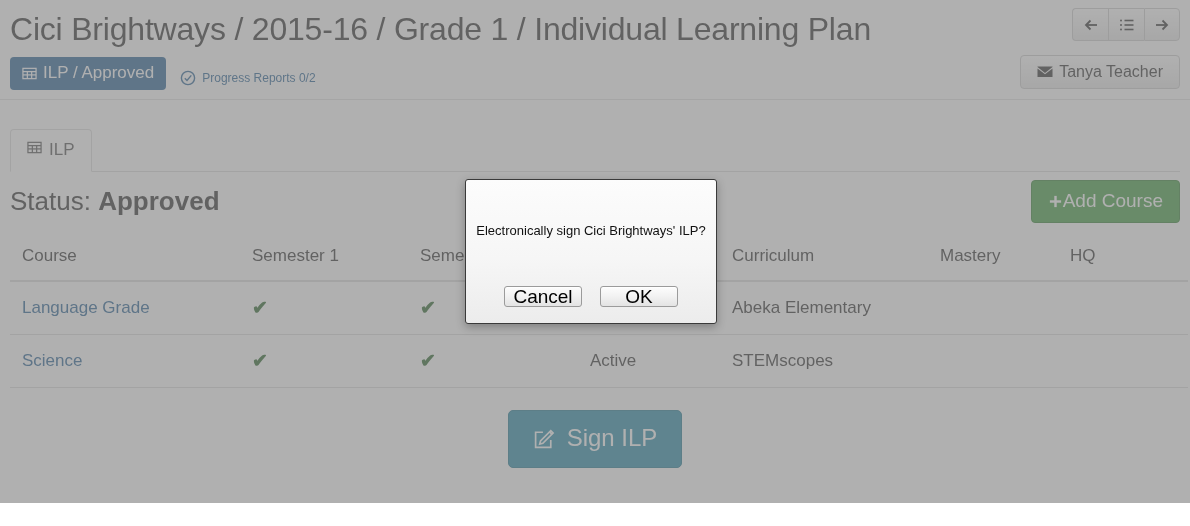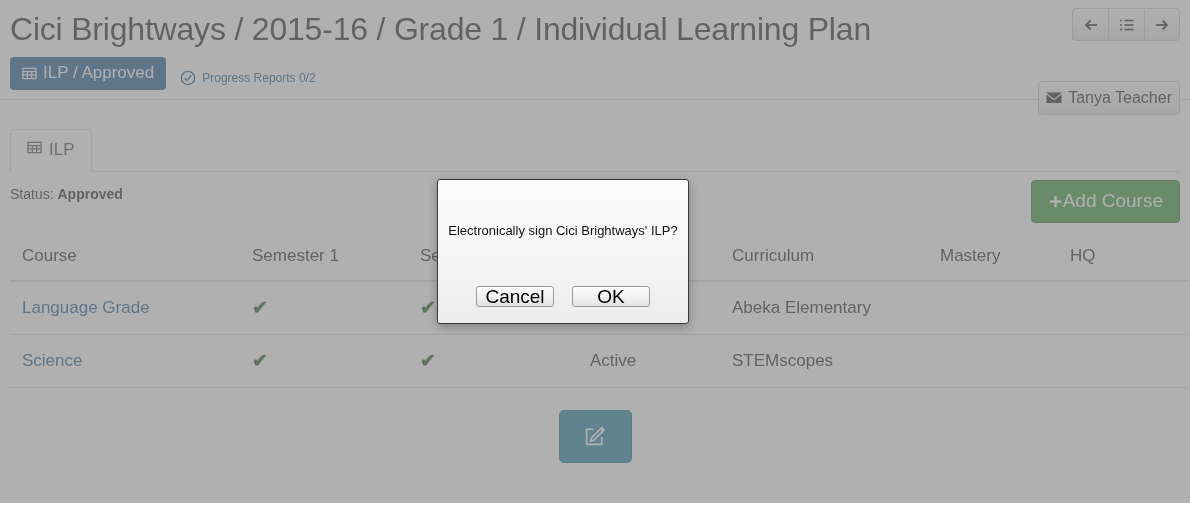--- a/index.html
+++ b/index.html
@@ -113,25 +113,24 @@
   #user-btn {
     position: absolute;
     right: 10px;
     top: 55px;
     display: inline-flex;
     align-items: center;
     gap: 6px;
     background: linear-gradient(to bottom,#ffffff 0%, #e8e8e8 100%);
     border: 1px solid #cccccc;
     border-radius: 4px;
-    padding: 7px 7px;
+    padding: 7px 16px;
     font-size: 16px;
     color: #333333;
     box-sizing: border-box;
-    margin-top: 26px;
   }
 
   
   #tabs {
     margin: 25px 10px 0 10px;
     border-bottom: 1px solid #dddddd;
     height: 46px;
     display: flex;
     align-items: flex-end;
   }
@@ -150,21 +149,21 @@
     line-height: 20px;
   }
 
   
   #status-row {
     margin: 0 10px;
     height: 60px;
     position: relative;
   }
   #status-text {
-    font-size: 14px;
+    font-size: 26px;
     color: #333333;
     padding-top: 14px;
     font-weight: normal;
   }
   #status-text b { font-weight: bold; }
 
   #add-course-btn {
     position: absolute;
     right: 0;
     top: 8px;
@@ -229,21 +228,21 @@
     display: inline-flex;
     align-items: center;
     gap: 11px;
     line-height: 28px;
     box-sizing: border-box;
   }
 
   
   #confirm-dialog {
     position: absolute;
-    left: 437px;
+    left: 465px;
     top: 179px;
     width: 252px;
     height: 145px;
     background: linear-gradient(to bottom, #fcfcfc 0%, #f6f6f6 55%, #ececec 100%);
     border: 1px solid #3a3a3a;
     border-radius: 3px;
     box-shadow: 0 3px 10px rgba(0,0,0,0.28);
     z-index: 100;
     box-sizing: border-box;
     font-family: "Liberation Sans", sans-serif;
@@ -445,20 +444,21 @@
 
     <div id="sign-wrap">
       <div id="sign-ilp-btn">
         <span>
           <svg width="23" height="23" viewBox="0 0 22 22" fill="none" stroke="#ffffff" stroke-width="1.6">
             <path d="M17 12.5 L17 19.5 L2.5 19.5 L2.5 5 L9.5 5"></path>
             <path d="M7.2 13.4 L6.4 16.4 L9.4 15.6 L19.2 5.8 L17 3.6 Z"></path>
             <line x1="16" y1="4.8" x2="18.2" y2="7"></line>
           </svg>
         </span>
+        <span>Sign ILP</span>
       </div>
     </div>
 
   </div>
 
   <div id="dim-overlay"></div>
 
   <div id="confirm-dialog">
     <div id="confirm-message">Electronically sign Cici Brightways' ILP?</div>
     <div id="confirm-buttons">

